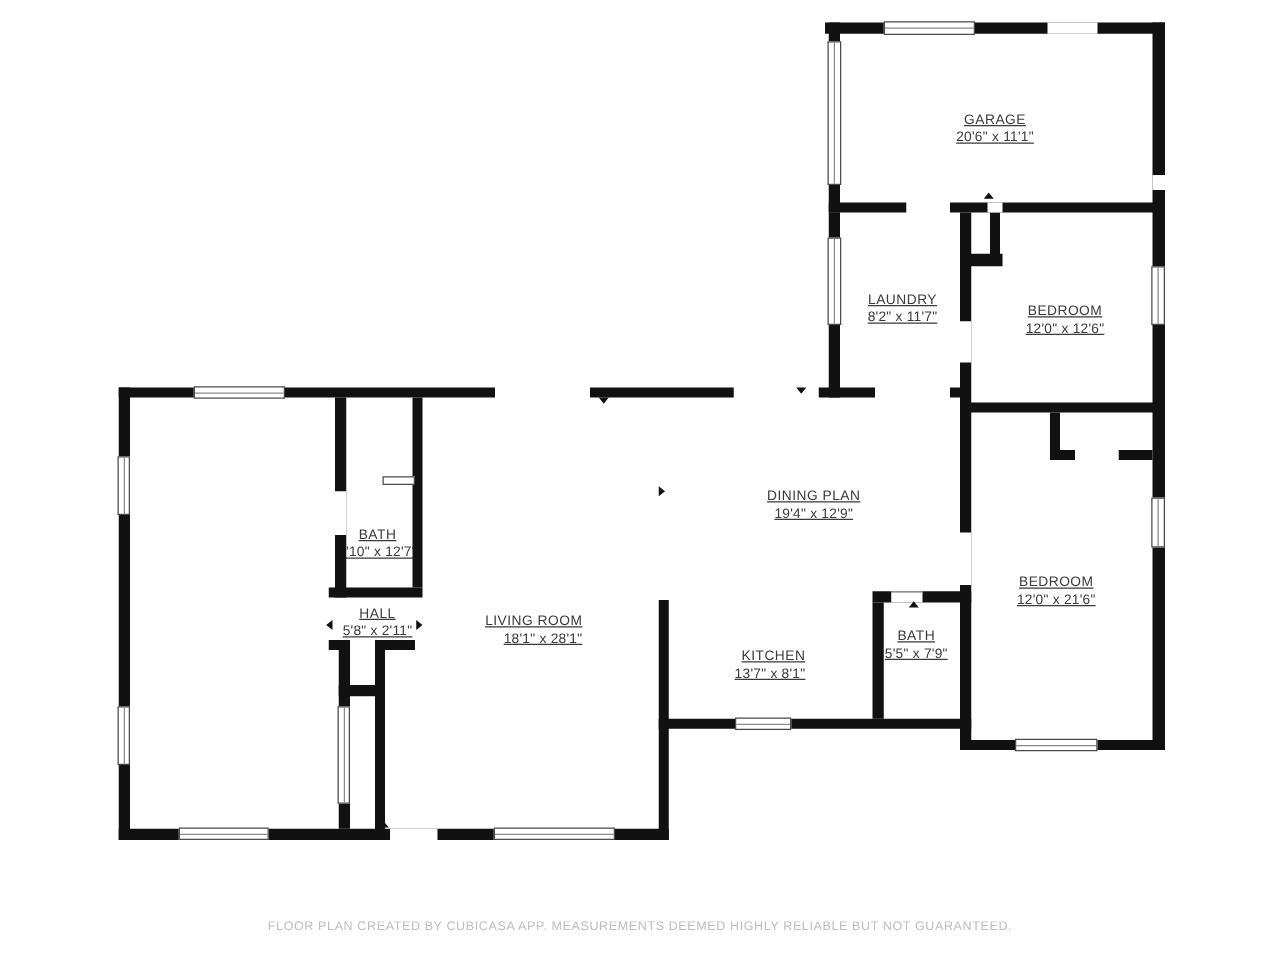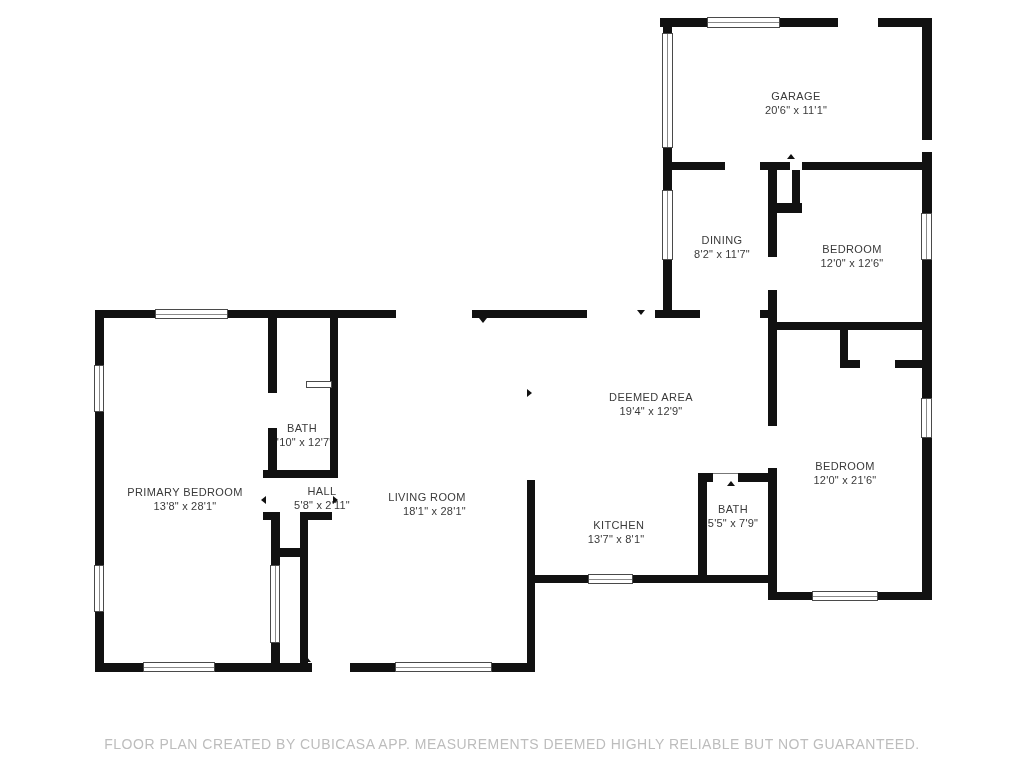--- a/index.html
+++ b/index.html
@@ -1,80 +1,76 @@
 <!DOCTYPE html>
 <html><head>
 <meta charset="utf-8">
 <style>
   html,body{margin:0;padding:0;background:#fff;}
   #canvas{position:relative;width:1024px;height:768px;background:#ffffff;overflow:hidden;
           font-family:"Liberation Sans","DejaVu Sans",sans-serif;}
   
   .room-label{position:absolute;z-index:1;transform:translateX(-50%);text-align:center;
-              color:#3a3a3a;font-size:11px;line-height:14px;white-space:nowrap;}
+              color:#3a3a3a;font-size:11px;line-height:14px;white-space:nowrap;text-decoration:underline;}
   .room-label .rname{letter-spacing:0.4px;}
   .room-label .rdims{letter-spacing:0.2px;}
   .wall{position:absolute;background:#111;z-index:2;}
   .win{position:absolute;background:#fff;border:1px solid #4a4a4a;box-sizing:border-box;z-index:3;}
   .win::before{content:"";position:absolute;background:#8a8a8a;}
   .win.h::before{left:0;right:0;top:50%;height:1px;margin-top:-0.5px;}
   .win.v::before{top:0;bottom:0;left:50%;width:1px;margin-left:-0.5px;}
   .gap{position:absolute;background:#fff;z-index:3;}
   .gap.lined{border-top:1px solid #777;box-sizing:border-box;}
   .shelf{position:absolute;background:#fff;border:1px solid #4a4a4a;box-sizing:border-box;z-index:3;}
   .tick{position:absolute;width:0;height:0;border-style:solid;z-index:4;}
   .tick.up{border-width:0 4px 5px 4px;border-color:transparent transparent #111 transparent;}
   .tick.down{border-width:5px 4px 0 4px;border-color:#111 transparent transparent transparent;}
   .tick.left{border-width:4px 5px 4px 0;border-color:transparent #111 transparent transparent;}
   .tick.right{border-width:4px 0 4px 5px;border-color:transparent transparent transparent #111;}
   .footer{position:absolute;left:512px;top:736px;transform:translateX(-50%);z-index:1;
-          color:#bdbdbd;font-size:14px;letter-spacing:0.5px;white-space:nowrap;}
+          color:#bdbdbd;font-size:10px;letter-spacing:0.5px;white-space:nowrap;}
 </style>
 </head>
 <body>
 
 <div id="canvas">
 
   <div class="room-label" style="left:796px;top:89px;">
     <div class="rname">GARAGE</div>
     <div class="rdims">20'6" x 11'1"</div>
   </div>
   <div class="room-label" style="left:722px;top:233px;">
-    <div class="rname">DINING</div>
+    <div class="rname">LAUNDRY</div>
     <div class="rdims">8'2" x 11'7"</div>
   </div>
   <div class="room-label" style="left:852px;top:242px;">
     <div class="rname">BEDROOM</div>
     <div class="rdims">12'0" x 12'6"</div>
   </div>
   <div class="room-label" style="left:651px;top:390px;">
-    <div class="rname">DEEMED AREA</div>
+    <div class="rname">DINING PLAN</div>
     <div class="rdims">19'4" x 12'9"</div>
   </div>
   <div class="room-label" style="left:845px;top:459px;">
     <div class="rname">BEDROOM</div>
     <div class="rdims">12'0" x 21'6"</div>
   </div>
   <div class="room-label" style="left:616px;top:518px;text-align:right;">
     <div class="rname">KITCHEN</div>
     <div class="rdims">13'7" x 8'1"</div>
   </div>
   <div class="room-label" style="left:733px;top:502px;">
     <div class="rname">BATH</div>
     <div class="rdims">5'5" x 7'9"</div>
   </div>
-  <div class="room-label" style="left:185px;top:485px;">
-    <div class="rname">PRIMARY BEDROOM</div>
-    <div class="rdims">13'8" x 28'1"</div>
-  </div>
   <div class="room-label" style="left:302px;top:421px;">
     <div class="rname">BATH</div>
     <div class="rdims">4'10" x 12'7"</div>
   </div>
-  <div class="room-label" style="left:302px;top:484px;margin-left:20px;">
+  <div class="room-label" style="left:302px;top:484px;">
     <div class="rname">HALL</div>
     <div class="rdims">5'8" x 2'11"</div>
   </div>
   <div class="room-label" style="left:427px;top:490px;text-align:right;">
     <div class="rname">LIVING ROOM</div>
     <div class="rdims">18'1" x 28'1"</div>
   </div>
 
   <div class="wall" style="left:660px;top:18px;width:272px;height:9px;"></div>
   <div class="wall" style="left:663px;top:18px;width:9px;height:152px;"></div>

